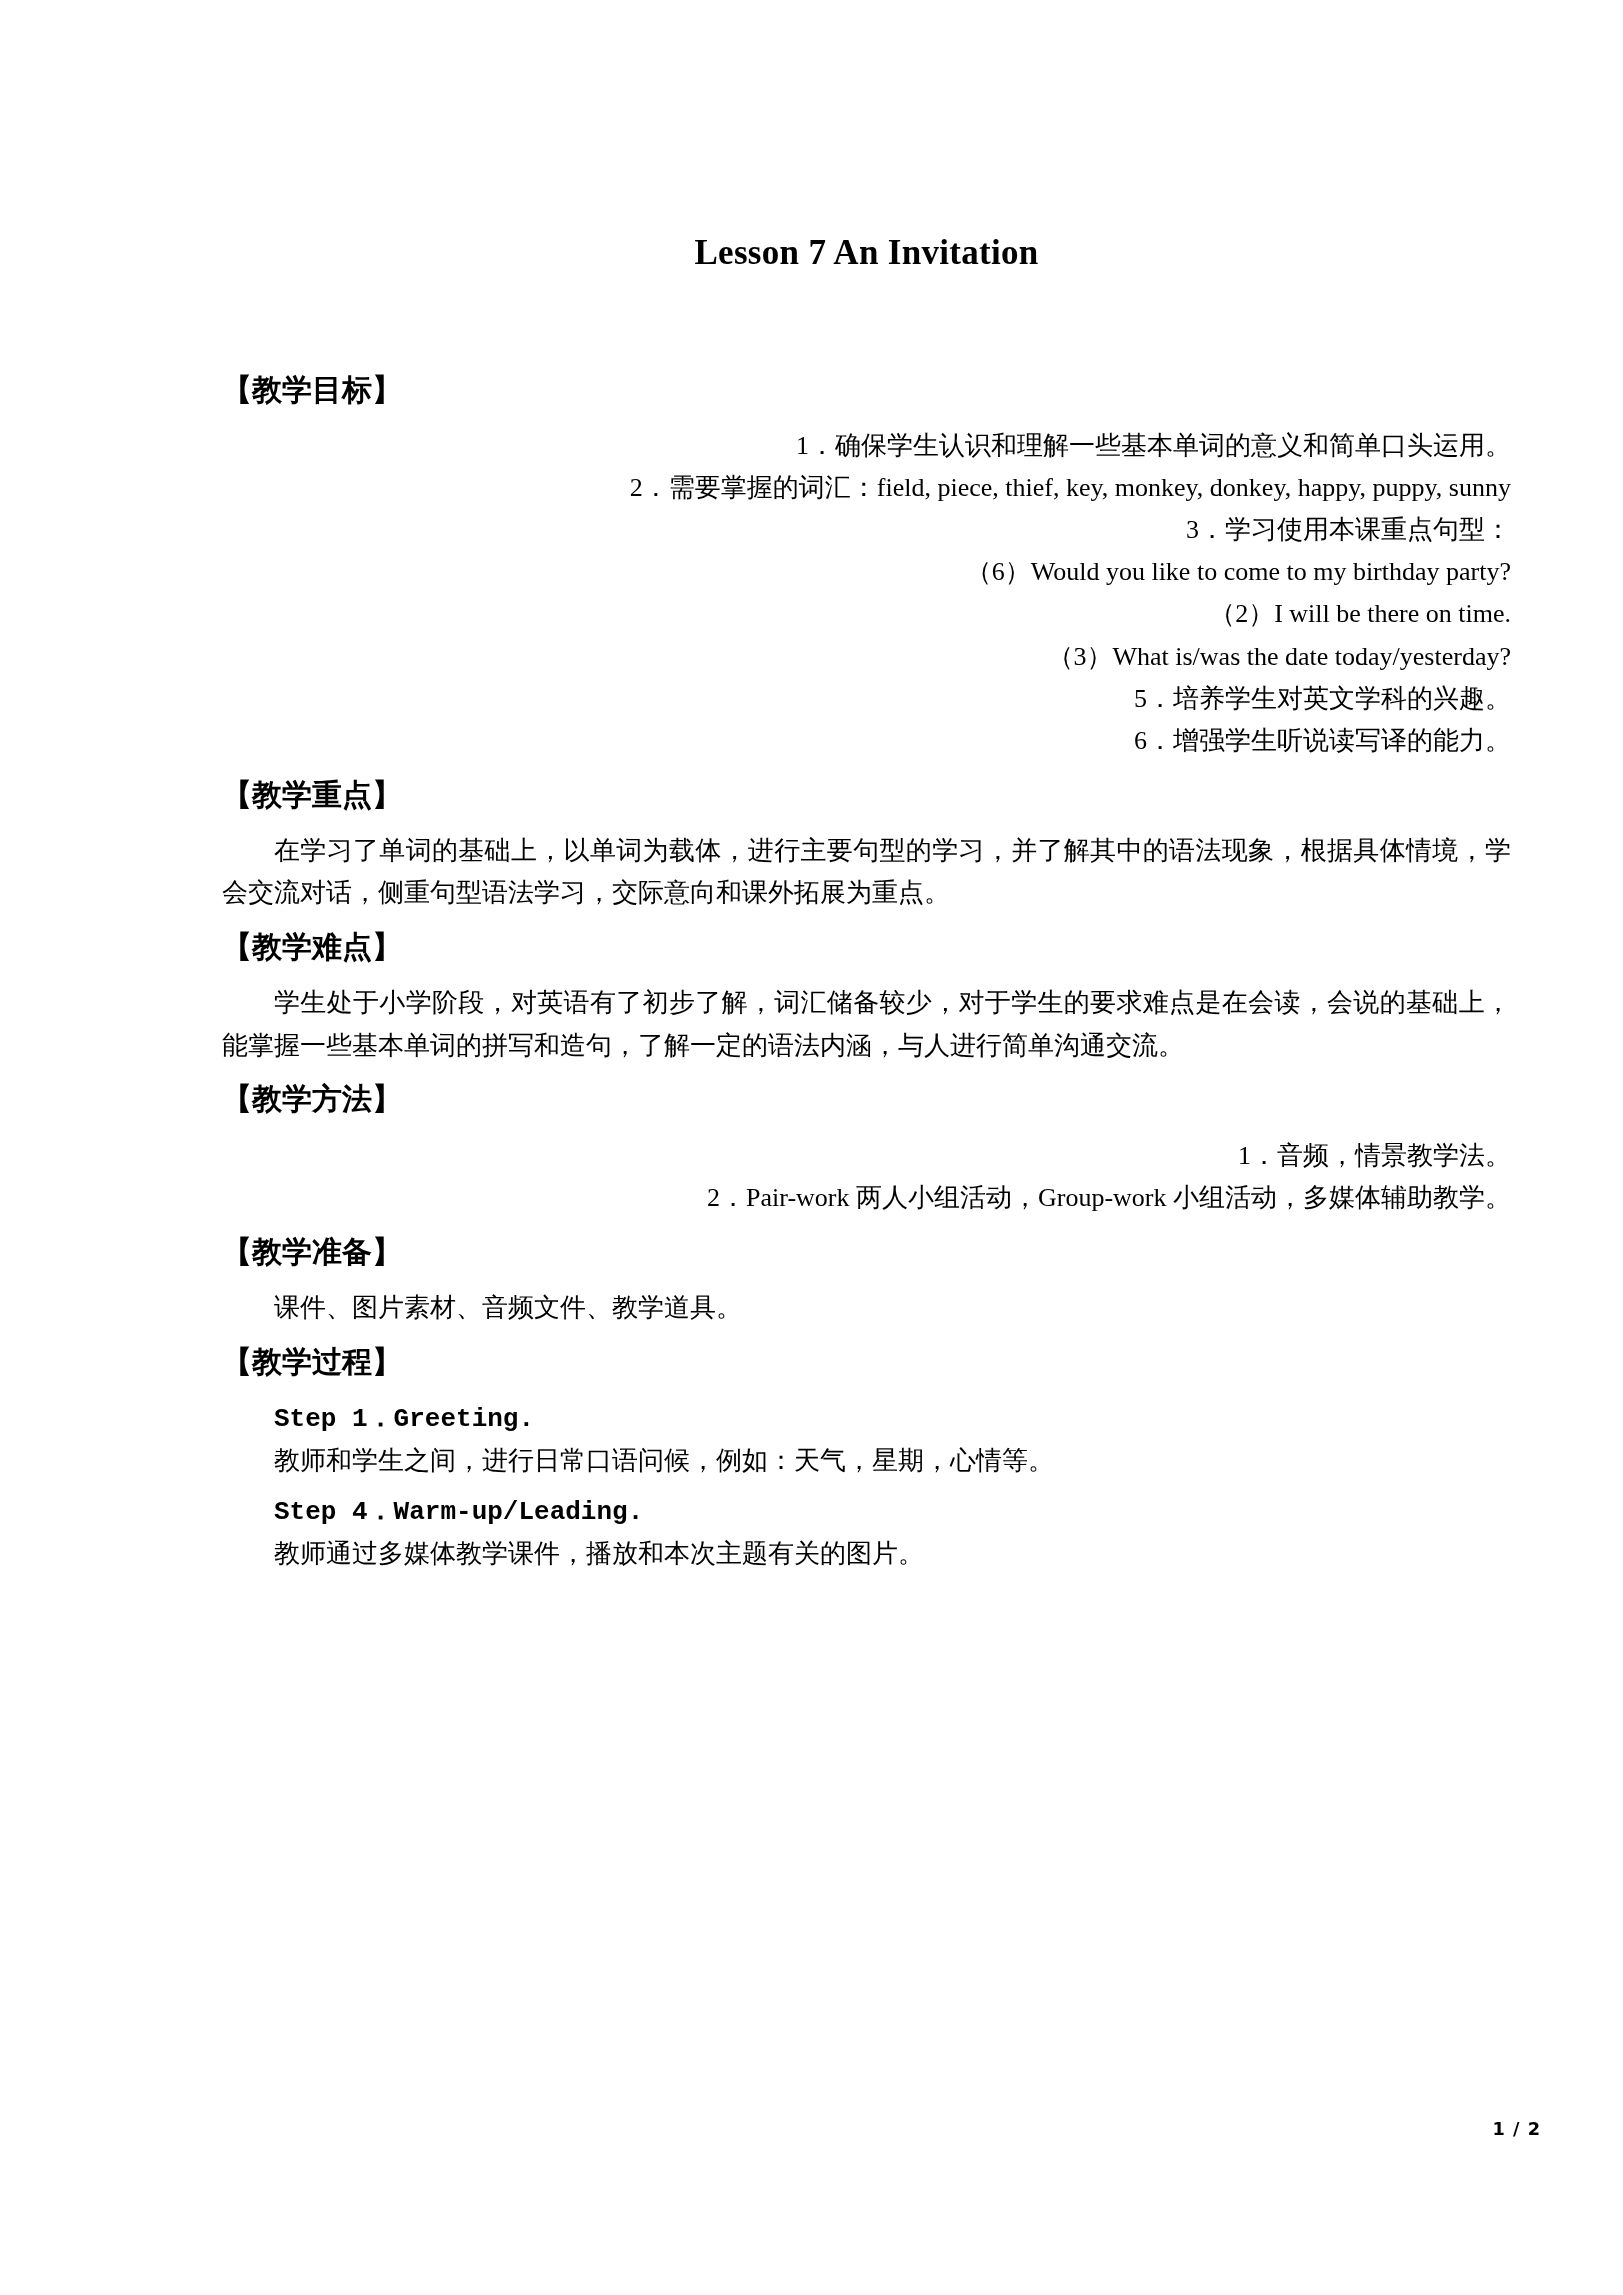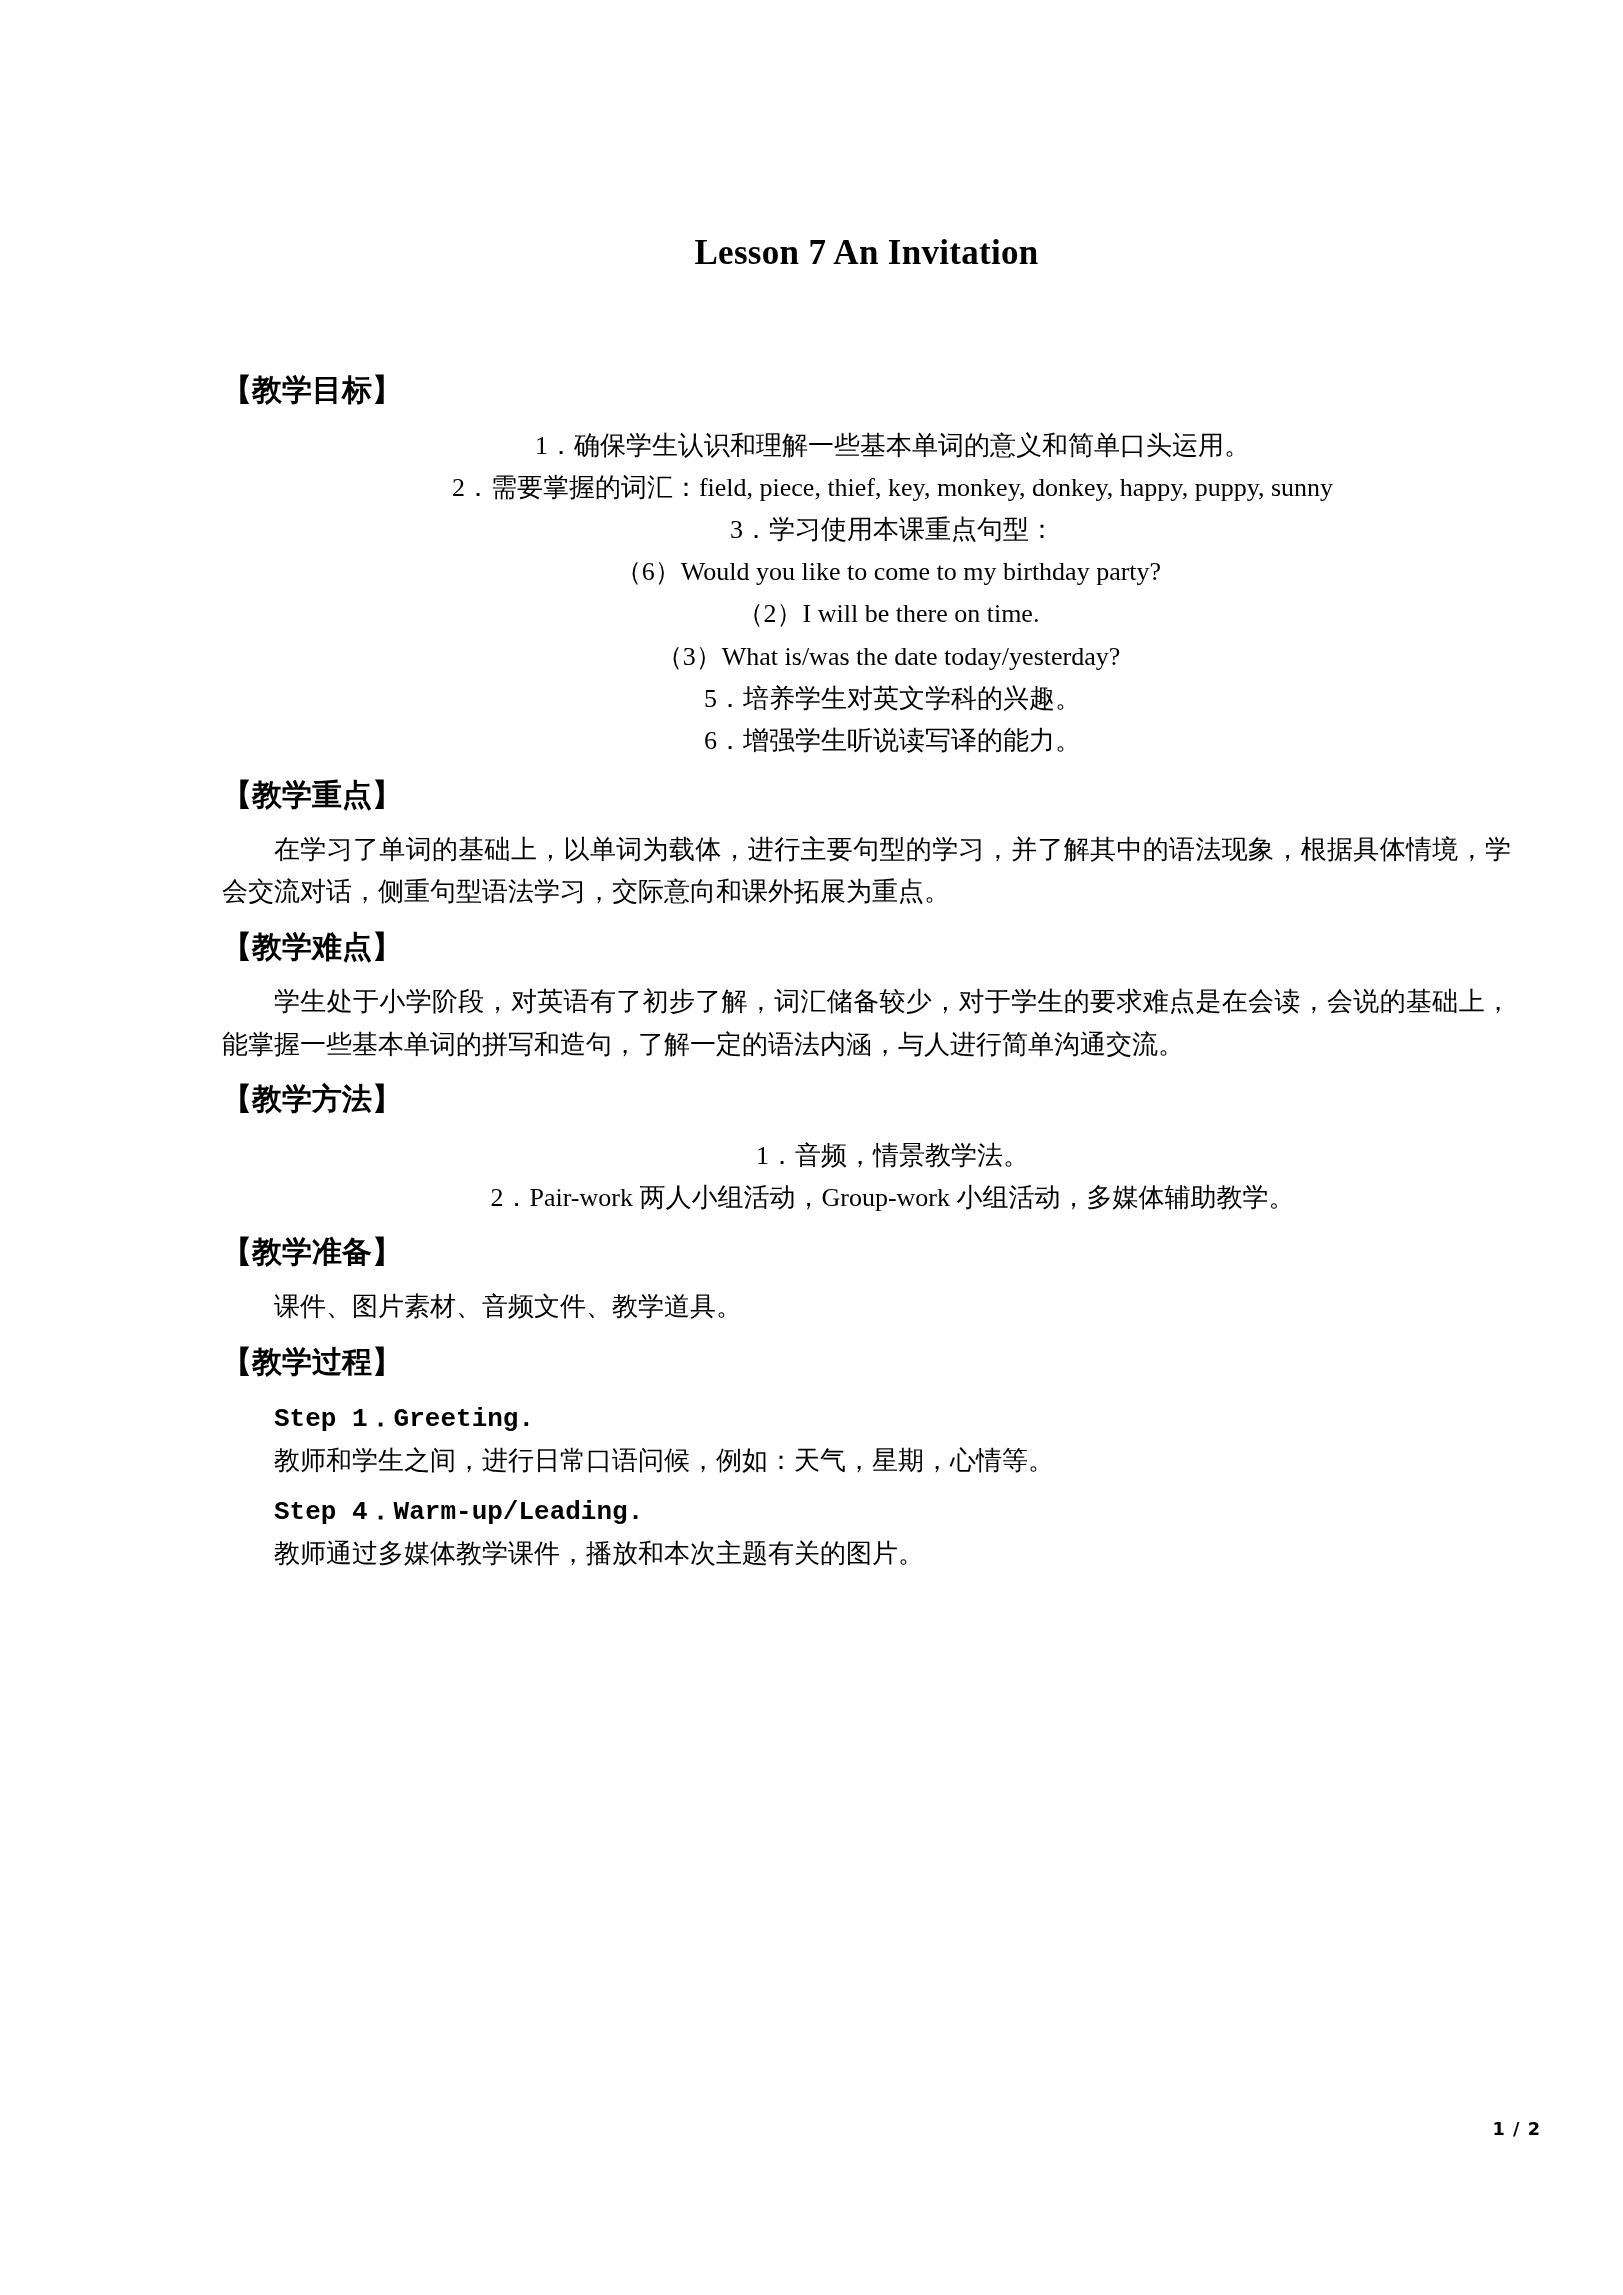--- a/index.html
+++ b/index.html
@@ -59,30 +59,30 @@
   .gap-small       { height: 9.5px; }
 
   
   .para {
     font-size: 26px;
     line-height: 1.62;
     margin: 0;
     text-align: justify;
     text-justify: inter-ideograph;
     text-indent: 52px;
-    font-family: Liberation Mono, monospace;
+    font-family: Liberation Serif, serif;
   }
 
   
   .list-line {
     font-size: 26px;
     line-height: 1.62;
     margin: 0;
     padding-left: 52px;
-    text-align: center;
+    text-align: right;
     white-space: nowrap;
     font-family: "Liberation Serif", "DejaVu Serif", serif;
   }
   .list-line.sub {
     padding-left: 44px;
   }
 
   
   .step-heading {
     font-size: 26px;

